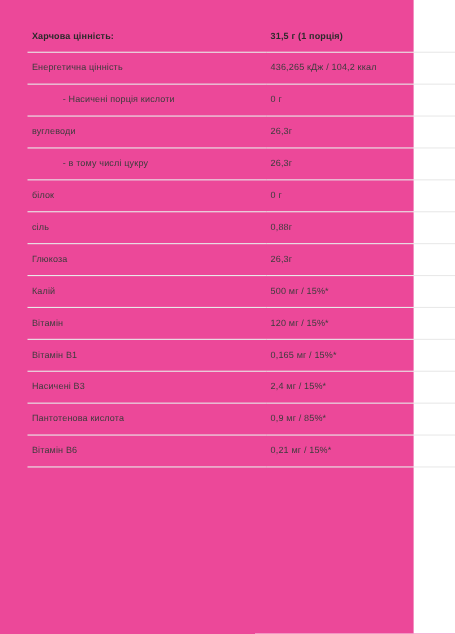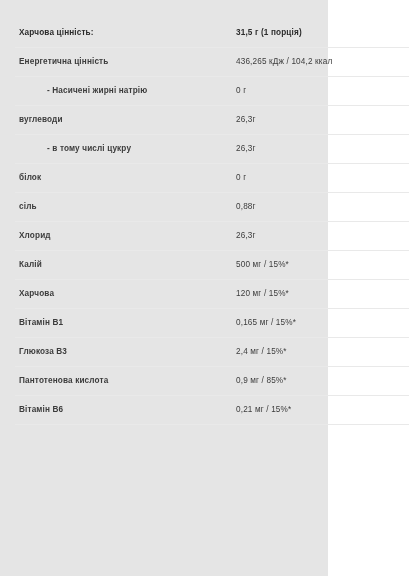--- a/index.html
+++ b/index.html
@@ -9,25 +9,25 @@
   body {
     width: 414px;
     height: 576px;
     background: #ffffff;
     font-family: "Liberation Sans", "DejaVu Sans", sans-serif;
     -webkit-font-smoothing: antialiased;
     overflow: hidden;
   }
 
   .nutrition-panel {
-    width: 328px;
+    width: 376px;
     height: 576px;
-    background: #e5e5e5;
+    background: #ec4899;
     box-sizing: border-box;
-    padding: 18px 14px 0 15px;
+    padding: 18px 14px 0 25px;
   }
 
   .nutrition-table {
     width: 386px;
     border-collapse: collapse;
     table-layout: fixed;
   }
 
   .nutrition-table tr {
     height: 29px;
@@ -40,21 +40,20 @@
     font-size: 8.2px;
     line-height: 11px;
     color: #3c3c3c;
     letter-spacing: 0.15px;
     white-space: nowrap;
     overflow: hidden;
   }
 
   .col-label {
     width: 213px;
-    font-weight: bold;
   }
 
   .col-value {
     width: 173px;
     padding-left: 9px;
   }
 
   tr.header-row td {
     font-weight: bold;
     color: #2b2b2b;
@@ -72,57 +71,57 @@
     <tbody>
       <tr class="header-row">
         <td class="col-label">Харчова цінність:</td>
         <td class="col-value">31,5 г (1 порція)</td>
       </tr>
     <tr>
           <td class="col-label">Енергетична цінність</td>
           <td class="col-value">436,265 кДж / 104,2 ккал</td>
         </tr>
         <tr>
-          <td class="col-label indented">- Насичені жирні натрію</td>
+          <td class="col-label indented">- Насичені порція кислоти</td>
           <td class="col-value">0 г</td>
         </tr>
         <tr>
           <td class="col-label">вуглеводи</td>
           <td class="col-value">26,3г</td>
         </tr>
         <tr>
           <td class="col-label indented">- в тому числі цукру</td>
           <td class="col-value">26,3г</td>
         </tr>
         <tr>
           <td class="col-label">білок</td>
           <td class="col-value">0 г</td>
         </tr>
         <tr>
           <td class="col-label">сіль</td>
           <td class="col-value">0,88г</td>
         </tr>
         <tr>
-          <td class="col-label">Хлорид</td>
+          <td class="col-label">Глюкоза</td>
           <td class="col-value">26,3г</td>
         </tr>
         <tr>
           <td class="col-label">Калій</td>
           <td class="col-value">500 мг / 15%*</td>
         </tr>
         <tr>
-          <td class="col-label">Харчова</td>
+          <td class="col-label">Вітамін</td>
           <td class="col-value">120 мг / 15%*</td>
         </tr>
         <tr>
           <td class="col-label">Вітамін B1</td>
           <td class="col-value">0,165 мг / 15%*</td>
         </tr>
         <tr>
-          <td class="col-label">Глюкоза B3</td>
+          <td class="col-label">Насичені B3</td>
           <td class="col-value">2,4 мг / 15%*</td>
         </tr>
         <tr>
           <td class="col-label">Пантотенова кислота</td>
           <td class="col-value">0,9 мг / 85%*</td>
         </tr>
         <tr>
           <td class="col-label">Вітамін B6</td>
           <td class="col-value">0,21 мг / 15%*</td>
         </tr>

